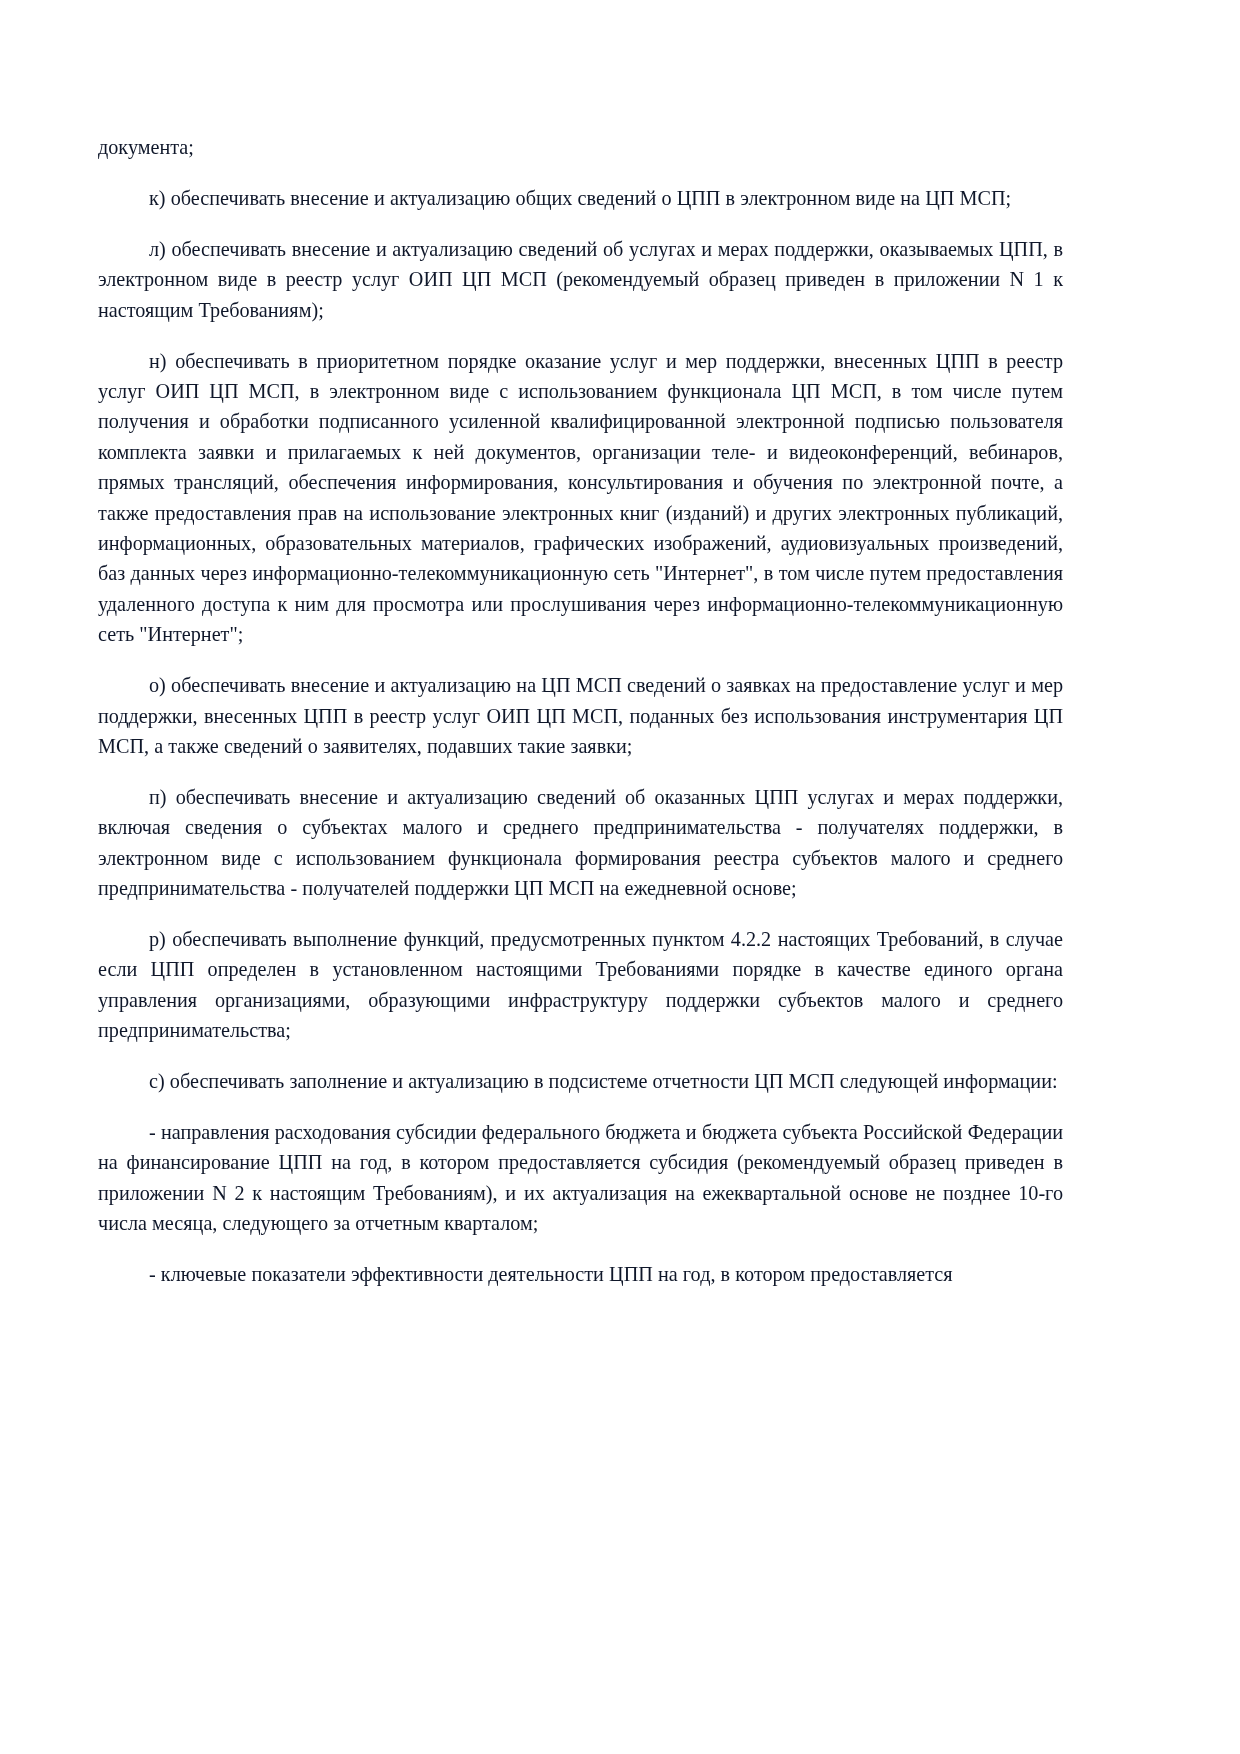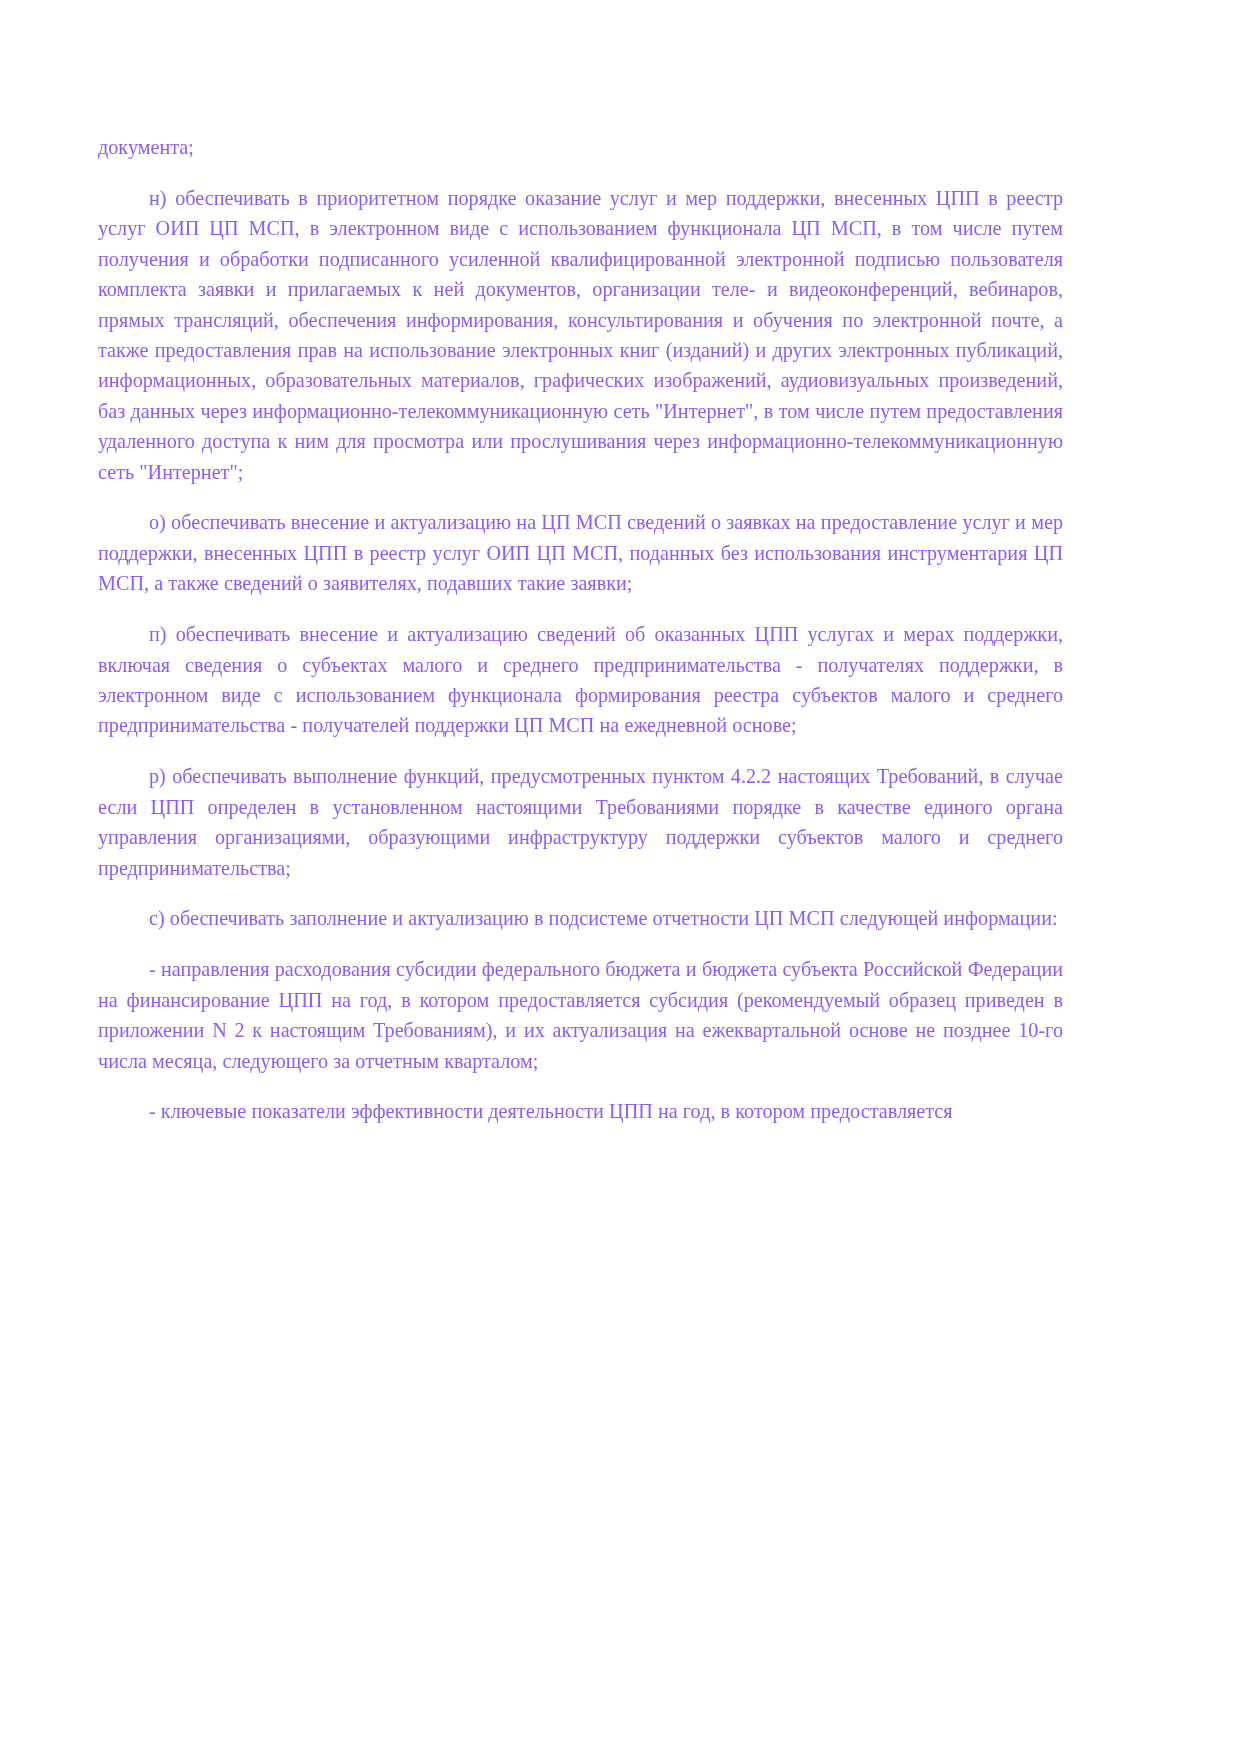--- a/index.html
+++ b/index.html
@@ -30,39 +30,41 @@
   p.para {
     margin: 0 0 20.5px 0;
     padding: 0;
     font-size: 20.2px;
     line-height: 30.4px;
     text-align: justify;
     text-justify: inter-word;
     text-indent: 51px;
     hyphens: none;
     word-spacing: 0.1px;
-    color: #8b5cf6;
+    color: #0f172a;
   }
   p.para.noindent {
     text-indent: 0;
   }
   p.para:last-child {
     margin-bottom: 0;
   }
 </style>
 </head>
 <body>
 
 <div class="page">
   <div class="content">
 
     <p class="para noindent">документа;</p>
 
 
+    <p class="para">к) обеспечивать внесение и актуализацию общих сведений о ЦПП в электронном виде на ЦП МСП;</p>
 
+    <p class="para">л) обеспечивать внесение и актуализацию сведений об услугах и мерах поддержки, оказываемых ЦПП, в электронном виде в реестр услуг ОИП ЦП МСП (рекомендуемый образец приведен в приложении N 1 к настоящим Требованиям);</p>
 
 
     <p class="para">н) обеспечивать в приоритетном порядке оказание услуг и мер поддержки, внесенных ЦПП в реестр услуг ОИП ЦП МСП, в электронном виде с использованием функционала ЦП МСП, в том числе путем получения и обработки подписанного усиленной квалифицированной электронной подписью пользователя комплекта заявки и прилагаемых к ней документов, организации теле- и видеоконференций, вебинаров, прямых трансляций, обеспечения информирования, консультирования и обучения по электронной почте, а также предоставления прав на использование электронных книг (изданий) и других электронных публикаций, информационных, образовательных материалов, графических изображений, аудиовизуальных произведений, баз данных через информационно-телекоммуникационную сеть "Интернет", в том числе путем предоставления удаленного доступа к ним для просмотра или прослушивания через информационно-телекоммуникационную сеть "Интернет";</p>
 
     <p class="para">о) обеспечивать внесение и актуализацию на ЦП МСП сведений о заявках на предоставление услуг и мер поддержки, внесенных ЦПП в реестр услуг ОИП ЦП МСП, поданных без использования инструментария ЦП МСП, а также сведений о заявителях, подавших такие заявки;</p>
 
     <p class="para">п) обеспечивать внесение и актуализацию сведений об оказанных ЦПП услугах и мерах поддержки, включая сведения о субъектах малого и среднего предпринимательства - получателях поддержки, в электронном виде с использованием функционала формирования реестра субъектов малого и среднего предпринимательства - получателей поддержки ЦП МСП на ежедневной основе;</p>
 
     <p class="para">р) обеспечивать выполнение функций, предусмотренных пунктом 4.2.2 настоящих Требований, в случае если ЦПП определен в установленном настоящими Требованиями порядке в качестве единого органа управления организациями, образующими инфраструктуру поддержки субъектов малого и среднего предпринимательства;</p>
 

